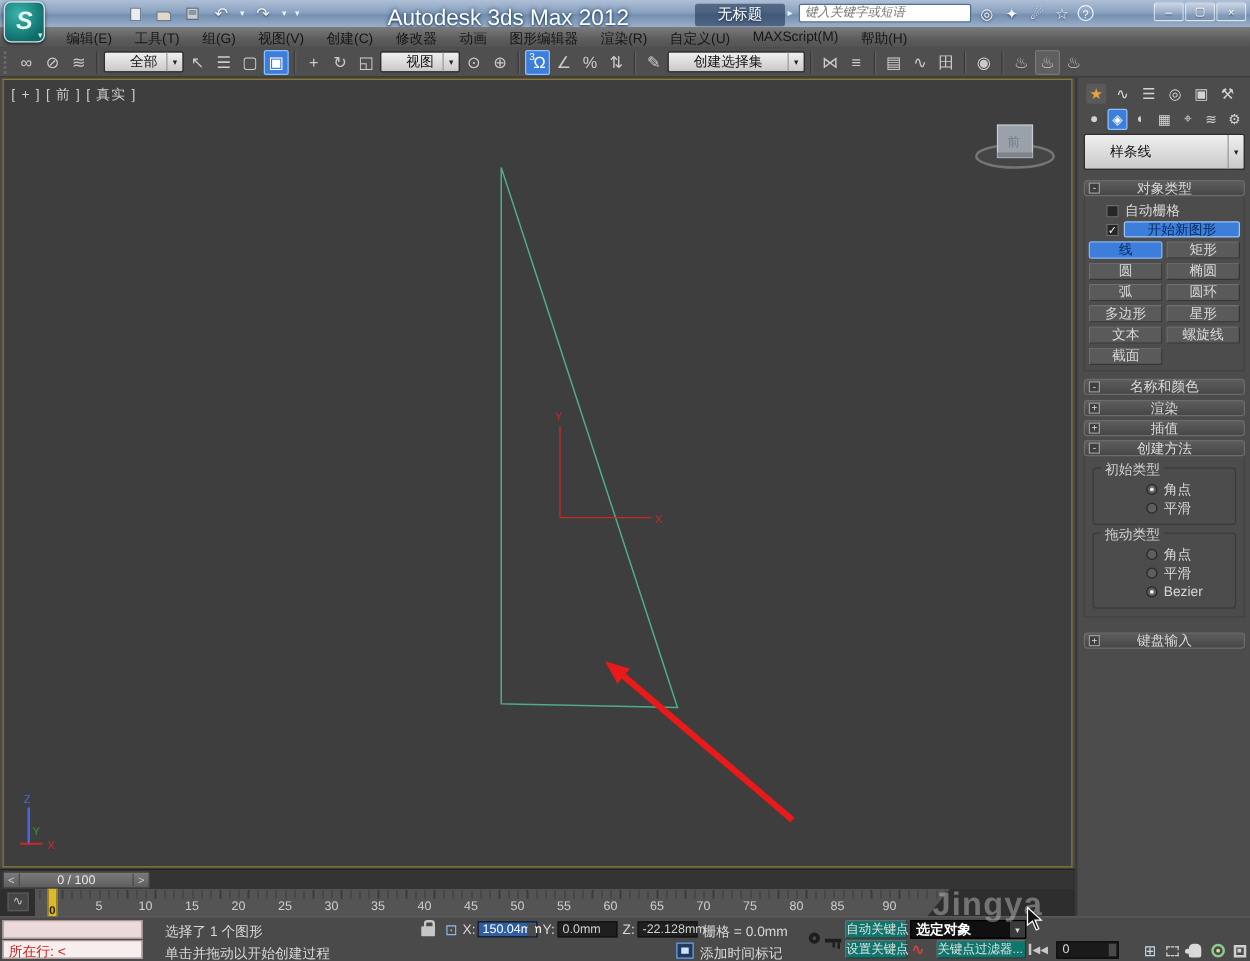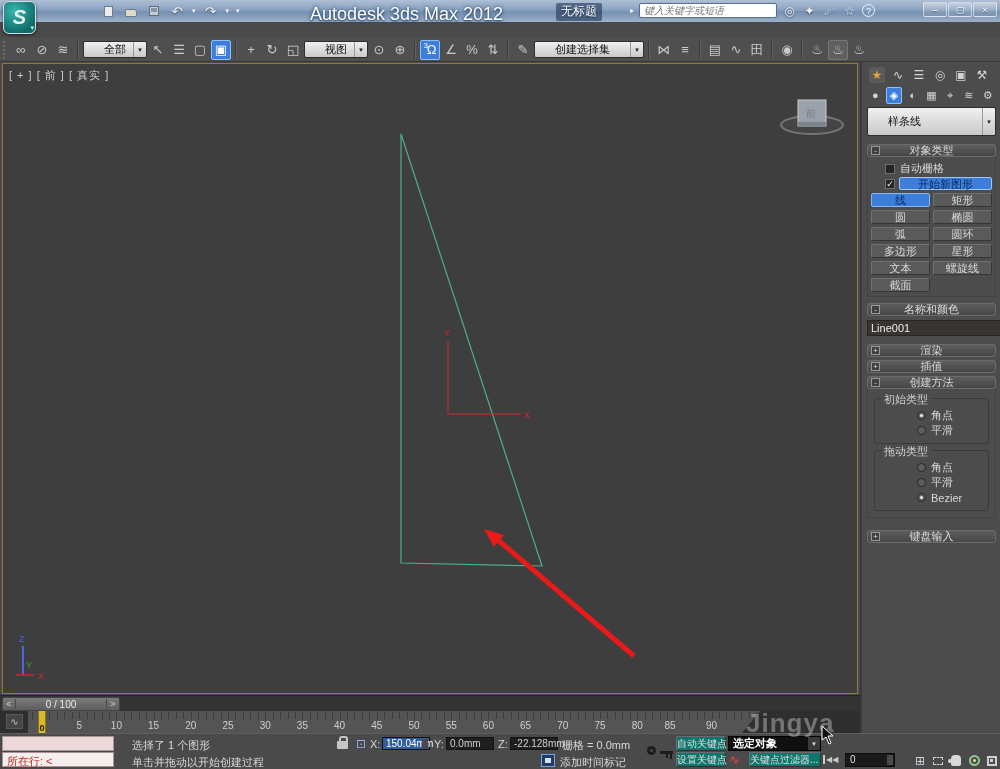--- a/index.html
+++ b/index.html
@@ -18,21 +18,21 @@
   .qat { position:absolute; left:100px; top:2px; height:18px; display:flex; align-items:center; gap:7px; }
   .qicon { width:16px; height:16px; display:flex; align-items:center; justify-content:center; color:#eef2f6; font-size:13px; text-shadow:0 1px 2px rgba(0,0,0,.5); }
   .doc-page { width:9px; height:11px; background:#ececec; border:1px solid #6b7c90; }
   .folder { width:12px; height:8px; background:#dfd9c6; border:1px solid #6b7c90; border-radius:1px 3px 1px 1px; margin-top:3px; }
   .floppy { width:10px; height:10px; background:#c9cdd2; border:1px solid #5e6e80; }
   .floppy i { display:block; width:6px; height:4px; margin:1px auto 0; background:#8c97a5; }
   .tiny-arrow { font-size:7px; color:#f0f4f8; }
   .title-text { position:absolute; left:310px; top:4px; color:#ffffff; font-size:18px;
     text-shadow:0 0 4px #2a4e74,0 1px 2px #1c3652; white-space:nowrap; }
   .doc-title { position:absolute; left:556px; top:3px; color:#fff; font-size:12px; background:rgba(22,44,74,.55);
-    padding:0 5px 1px; border-radius:2px; text-shadow:0 1px 2px #13283f; }
+    padding:0 18px 1px; border-radius:2px; text-shadow:0 1px 2px #13283f; }
   .infocenter { position:absolute; left:630px; top:3px; display:flex; align-items:center; gap:5px; }
   .ic-drop { color:#f2f5f8; font-size:8px; }
   .ic-search { width:138px; height:15px; background:#fff; border:1px solid #53718f; border-radius:2px;
     font-size:10px; font-style:italic; color:#9a9a9a; padding:0 4px; }
   .ic-icon { color:#f2f5f8; font-size:12px; text-shadow:0 1px 2px rgba(0,0,0,.55); width:15px; text-align:center; }
   .ic-help { width:13px; height:13px; border:1px solid #eef2f6; border-radius:50%; font-size:9px; display:flex; align-items:center; justify-content:center; color:#fff; }
   .winbtns { position:absolute; right:3px; top:2px; display:flex; gap:1px; }
   .winbtn { width:24px; height:15px; border:1px solid rgba(255,255,255,.55); border-radius:2px;
     background:linear-gradient(rgba(255,255,255,.38),rgba(110,130,160,.25)); color:#fff; font-size:9px;
     display:flex; align-items:center; justify-content:center; text-shadow:0 1px 1px rgba(0,0,0,.4); }
@@ -209,20 +209,34 @@
       <span class="ic-icon">☆</span>
       <span class="ic-help">?</span>
     </div>
     <div class="winbtns">
       <span class="winbtn">–</span>
       <span class="winbtn">▢</span>
       <span class="winbtn">×</span>
     </div>
   </div>
 
+  <div class="menubar">
+    <span class="menu-item">编辑(E)</span>
+    <span class="menu-item">工具(T)</span>
+    <span class="menu-item">组(G)</span>
+    <span class="menu-item">视图(V)</span>
+    <span class="menu-item">创建(C)</span>
+    <span class="menu-item">修改器</span>
+    <span class="menu-item">动画</span>
+    <span class="menu-item">图形编辑器</span>
+    <span class="menu-item">渲染(R)</span>
+    <span class="menu-item">自定义(U)</span>
+    <span class="menu-item">MAXScript(M)</span>
+    <span class="menu-item">帮助(H)</span>
+  </div>
 
   <div class="maintoolbar">
     <span class="grip"></span>
     <span class="tbtn">∞</span>
     <span class="tbtn">⊘</span>
     <span class="tbtn">≋</span>
     <span class="tsep"></span>
     <div class="combo" style="width:64px">
       <span>全部</span>
       <span class="carrow">▾</span>
@@ -352,24 +366,20 @@
         <span class="obtn">星形</span>
         <span class="obtn">文本</span>
         <span class="obtn">螺旋线</span>
         <span class="obtn">截面</span>
       </div>
     </div>
 
     <div class="rollout-h" style="margin-top:6px">
       <span class="pm">-</span>
       <span class="rtitle">名称和颜色</span>
-    </div>
-    <div class="namerow">
-      <input class="namefield" value="Line001" style="">
-
     </div>
 
     <div class="rollout-h" style="margin-top:4px">
       <span class="pm">+</span>
       <span class="rtitle">渲染</span>
     </div>
     <div class="rollout-h">
       <span class="pm">+</span>
       <span class="rtitle">插值</span>
     </div>

